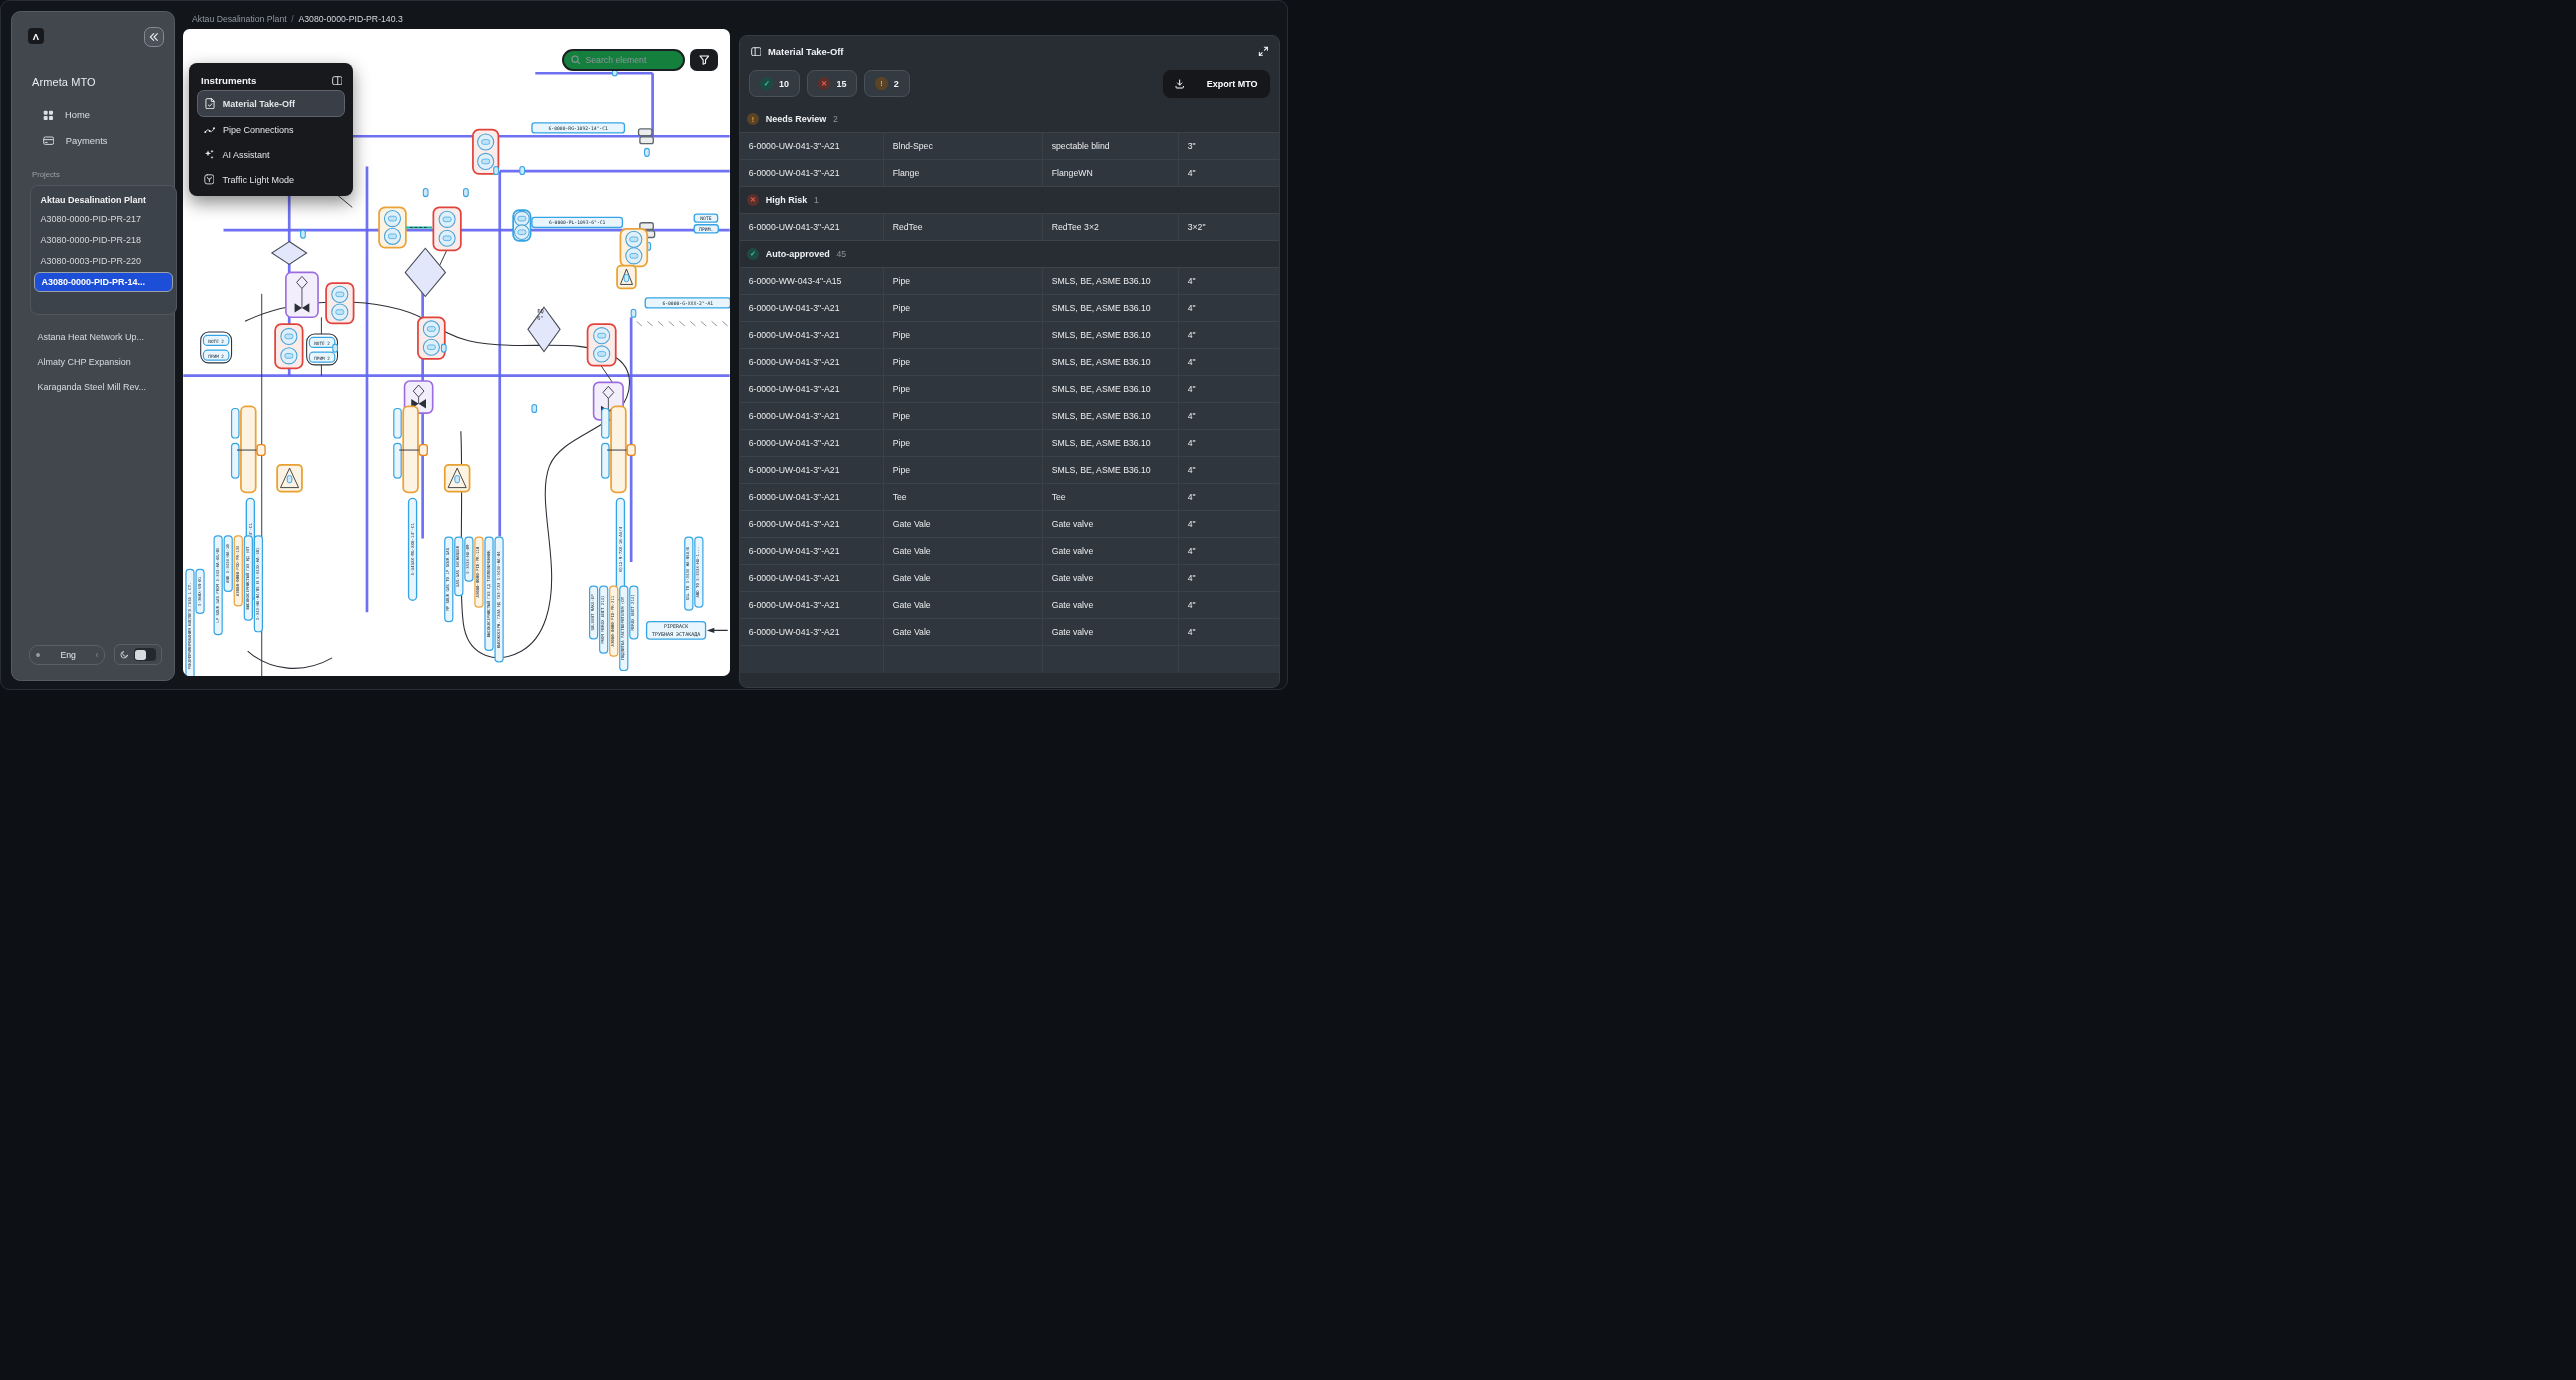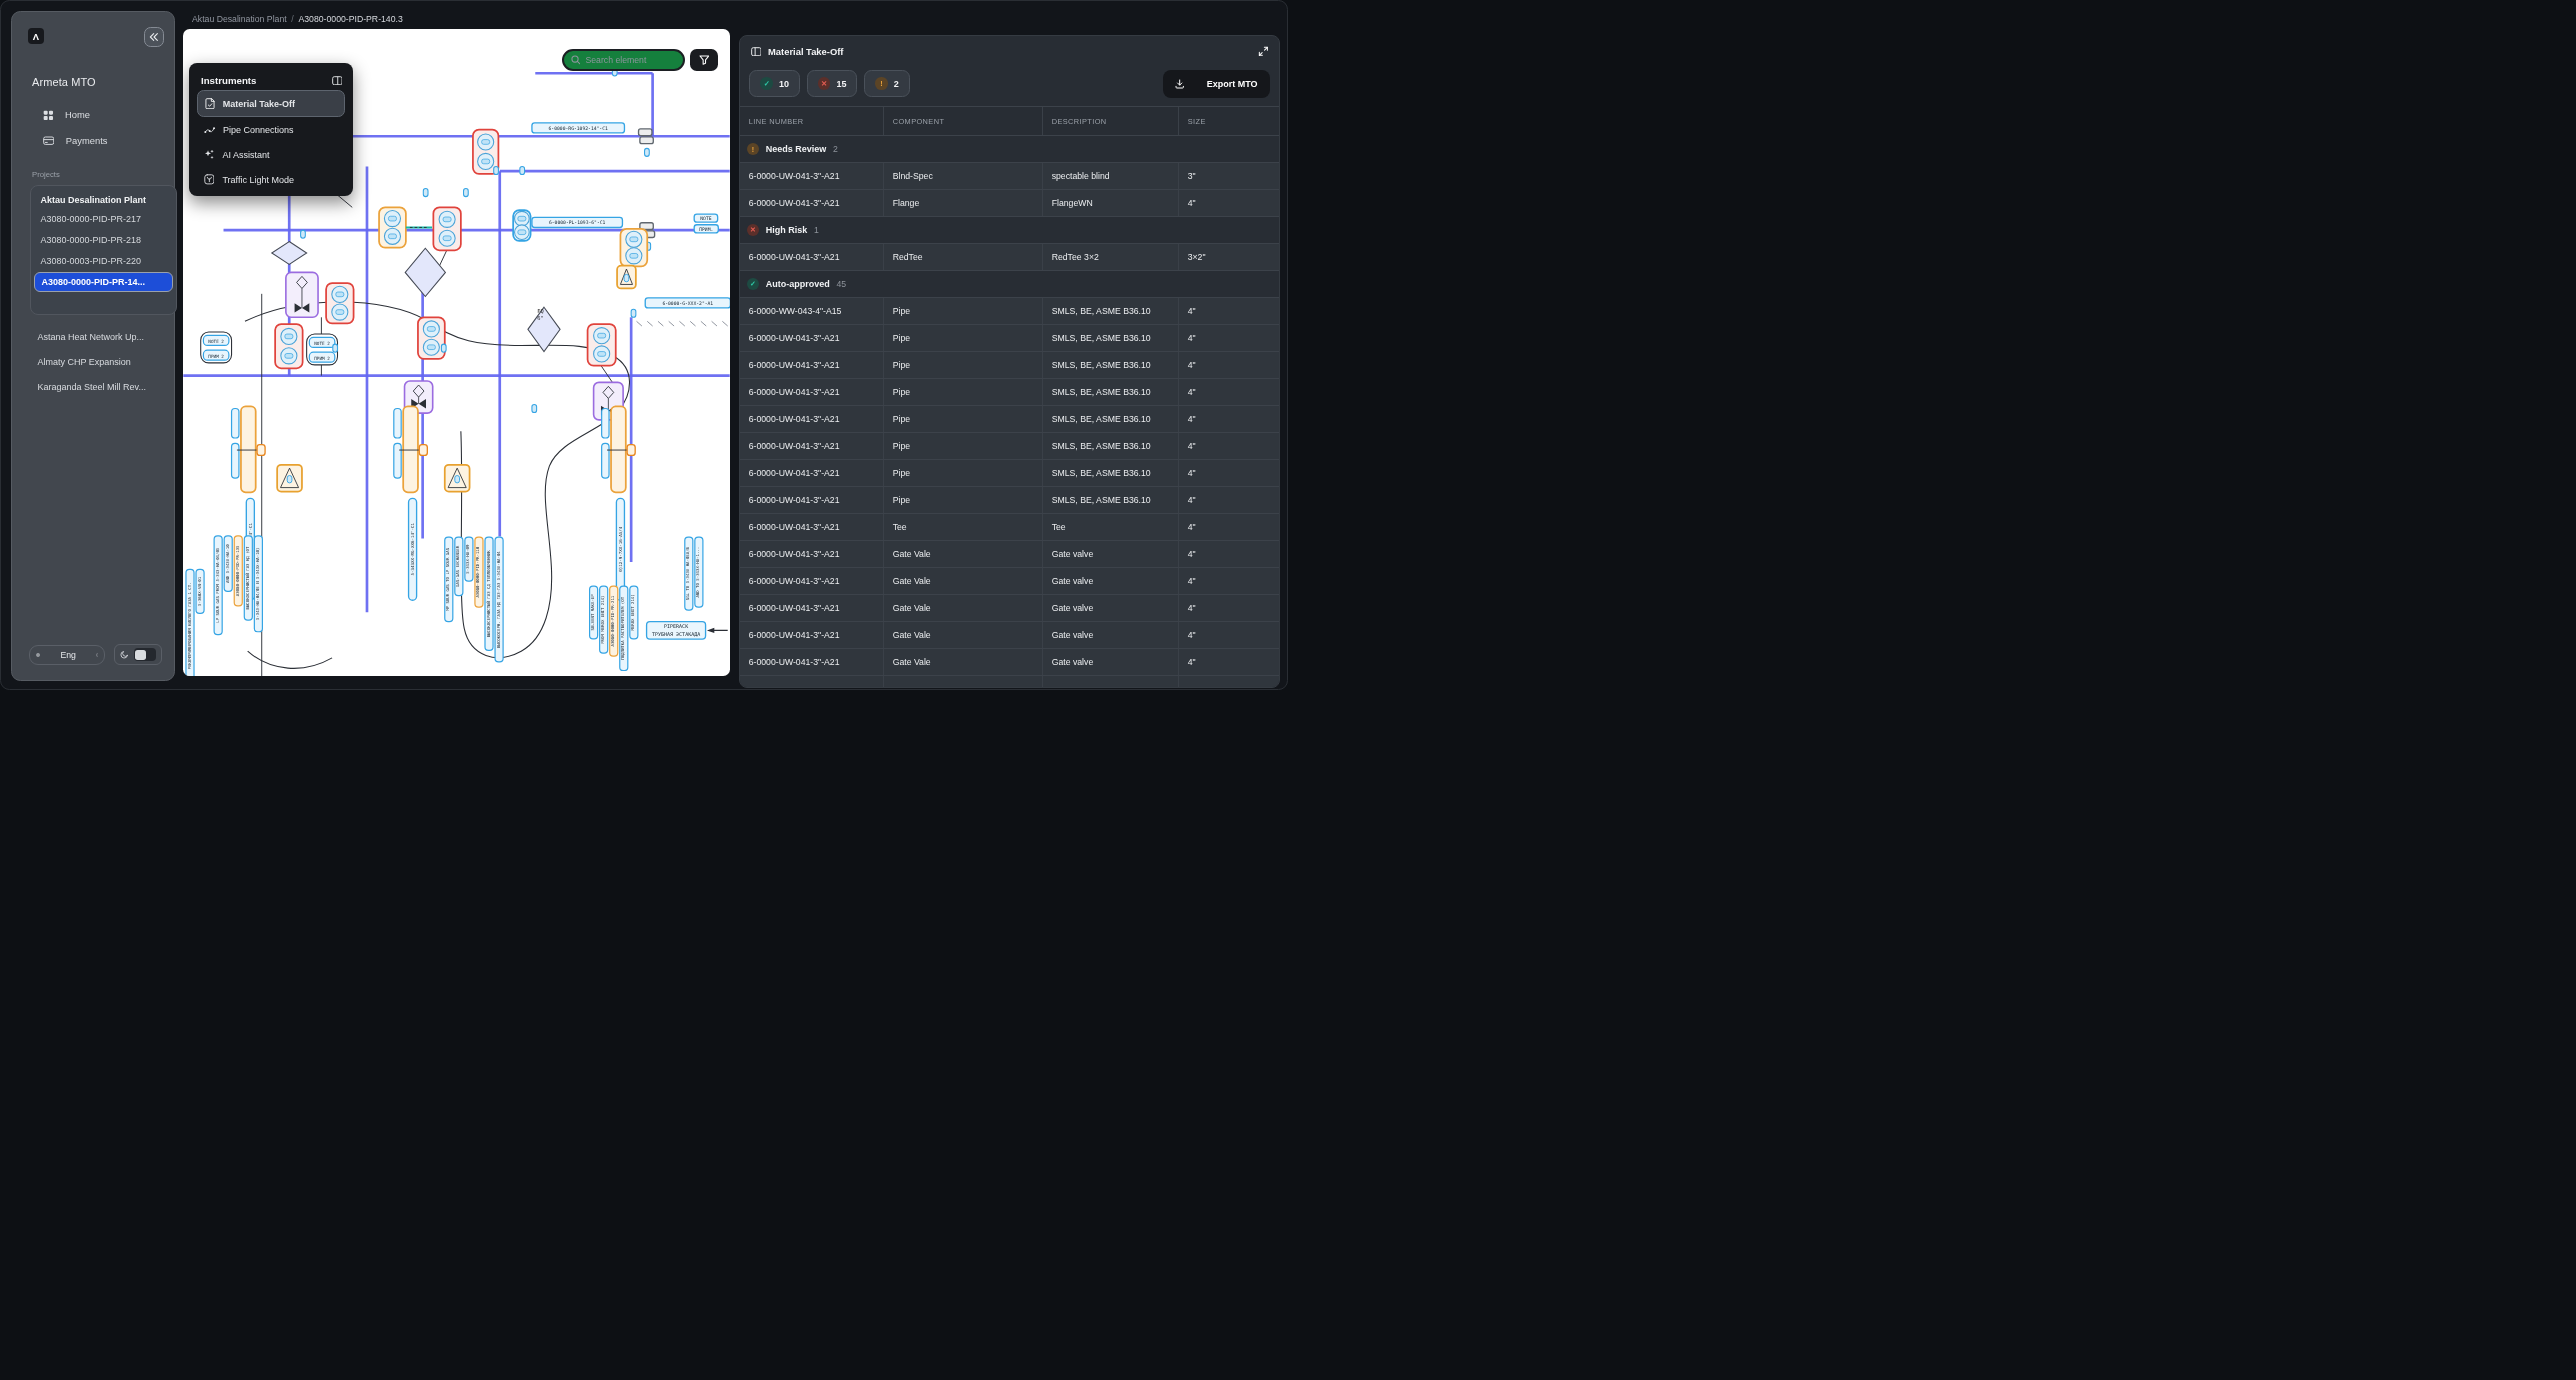--- a/index.html
+++ b/index.html
@@ -486,26 +486,20 @@
       <button class="export-btn">
         <svg width="9.4" height="10" viewBox="0 0 14 15" fill="none" stroke="#fff" stroke-width="1.5" stroke-linecap="round" stroke-linejoin="round">
             <line x1="7" y1="1.5" x2="7" y2="9"></line>
             <path d="M3.8 6 L7 9.2 L10.2 6"></path>
             <path d="M1.5 11 V12.3 A1.2 1.2 0 0 0 2.7 13.5 H11.3 A1.2 1.2 0 0 0 12.5 12.3 V11"></path>
           </svg>
         <span>Export MTO</span>
       </button>
     </div>
 
-    <div class="t-head grid-cols">
-      <span>LINE NUMBER</span>
-      <span>COMPONENT</span>
-      <span>DESCRIPTION</span>
-      <span>SIZE</span>
-    </div>
     <div>
         <div class="group-row">
           <span class="s-ic review" style="width: 12px; height: 12px; font-size: 7px;">!</span>
           <span class="g-label">Needs Review</span>
           <span class="g-count">2</span>
         </div>
         <div class="t-row grid-cols">
           <span>6-0000-UW-041-3"-A21</span>
           <span>Blnd-Spec</span>
           <span>spectable blind</span>

